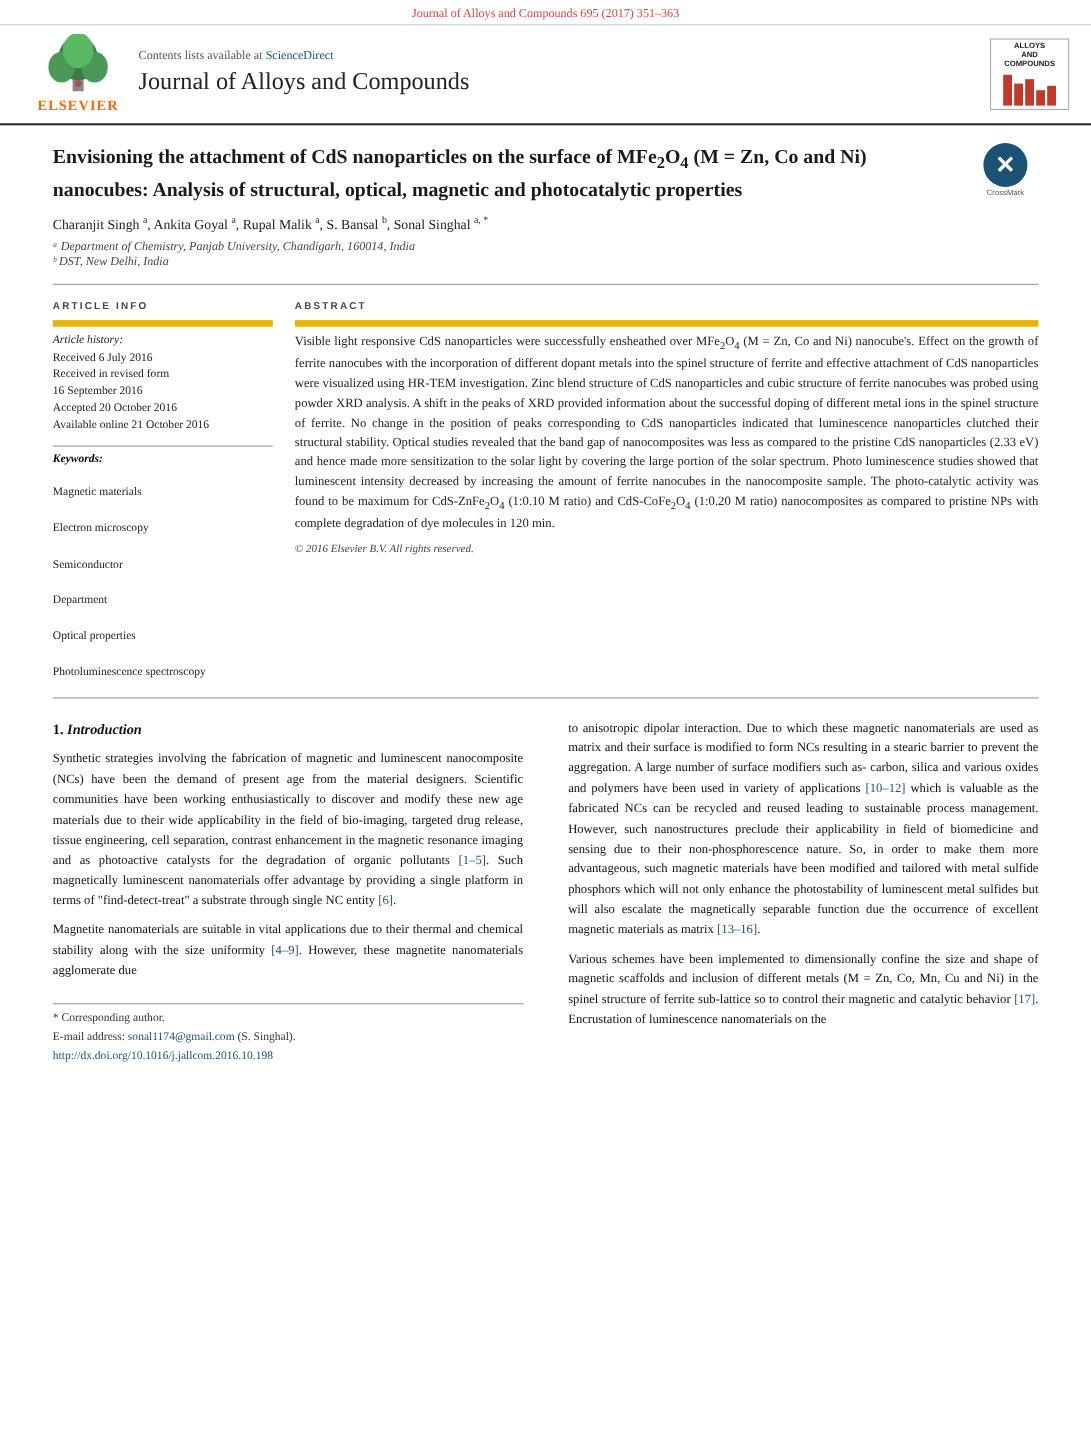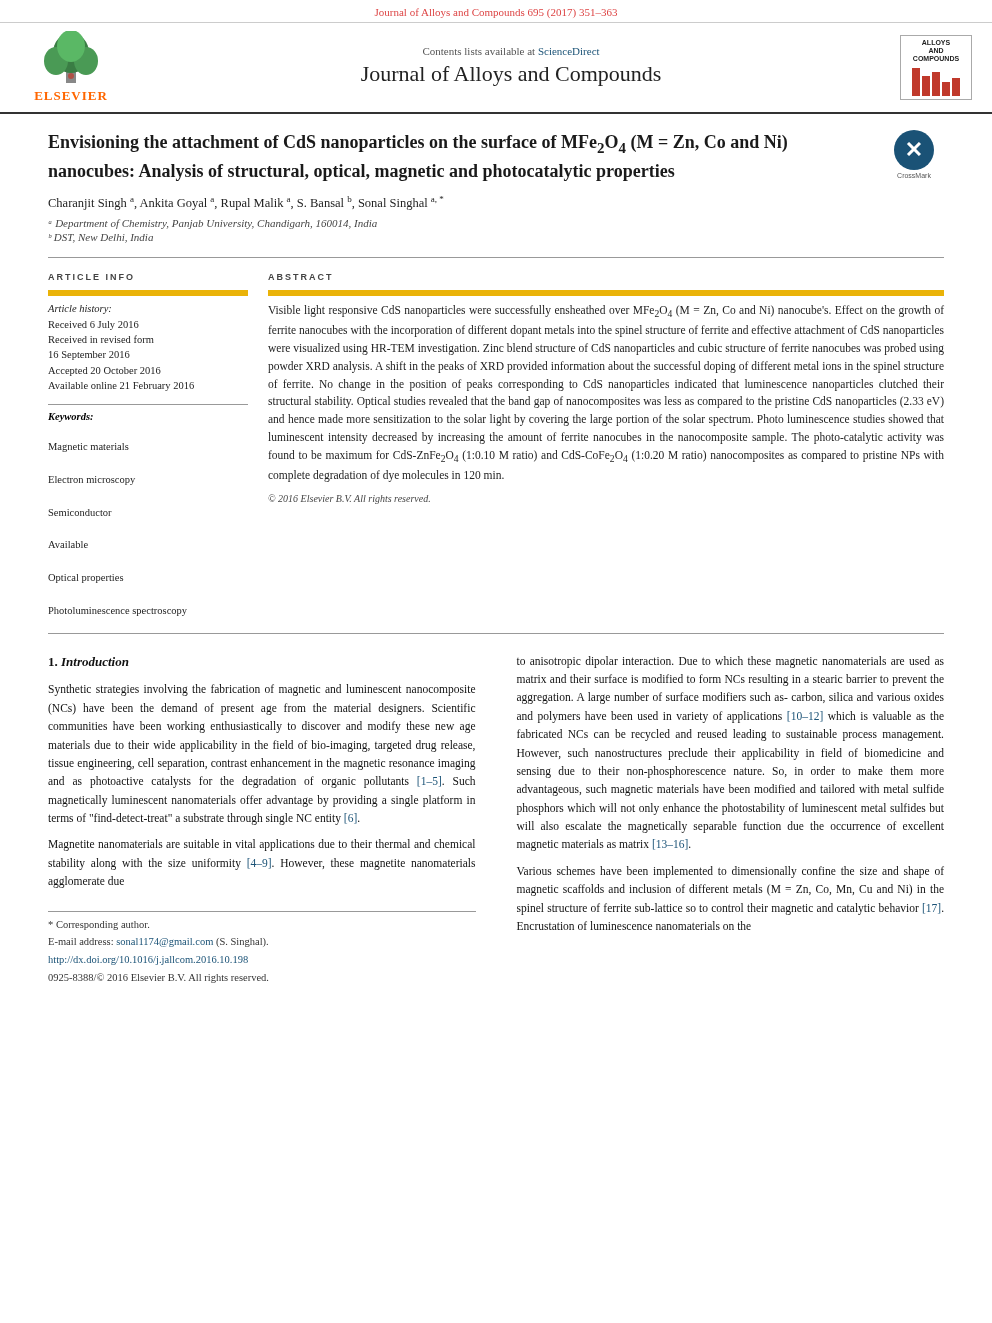--- a/index.html
+++ b/index.html
@@ -34,21 +34,20 @@
     .elsevier-logo .elsevier-text {
       color: #f60;
       font-size: 13px;
       font-weight: bold;
       letter-spacing: 1px;
       margin-top: 2px;
       font-family: Liberation Serif, serif;
     }
     .journal-center {
       flex: 1;
-      text-align: center;
     }
     .journal-center .scidir-line {
       font-size: 11px;
       color: #555;
       margin-bottom: 4px;
     }
     .journal-center .scidir-link {
       color: #1a5276;
       text-decoration: none;
     }
@@ -328,28 +327,28 @@
 
   <div class="two-col">
 
     <div class="col-left">
       <div class="section-label">ARTICLE INFO</div>
       <div class="article-history-block">
         <div class="history-item"><em>Article history:</em></div>
         <div class="history-item">Received 6 July 2016</div>
         <div class="history-item">Received in revised form<br>16 September 2016</div>
         <div class="history-item">Accepted 20 October 2016</div>
-        <div class="history-item">Available online 21 February 2016</div>
+        <div class="history-item">Available online 21 October 2016</div>
       </div>
       <div class="keywords-block">
         <div class="keywords-label">Keywords:</div>
         <div class="keyword-item">Magnetic materials</div>
         <div class="keyword-item">Electron microscopy</div>
         <div class="keyword-item">Semiconductor</div>
-        <div class="keyword-item">Available</div>
+        <div class="keyword-item">Department</div>
         <div class="keyword-item">Optical properties</div>
         <div class="keyword-item">Photoluminescence spectroscopy</div>
       </div>
     </div>
 
     <div class="col-right">
       <div class="section-label">ABSTRACT</div>
       <div class="article-history-block">
         <div class="abstract-text">
           Visible light responsive CdS nanoparticles were successfully ensheathed over MFe<sub>2</sub>O<sub>4</sub> (M = Zn, Co and Ni) nanocube's. Effect on the growth of ferrite nanocubes with the incorporation of different dopant metals into the spinel structure of ferrite and effective attachment of CdS nanoparticles were visualized using HR-TEM investigation. Zinc blend structure of CdS nanoparticles and cubic structure of ferrite nanocubes was probed using powder XRD analysis. A shift in the peaks of XRD provided information about the successful doping of different metal ions in the spinel structure of ferrite. No change in the position of peaks corresponding to CdS nanoparticles indicated that luminescence nanoparticles clutched their structural stability. Optical studies revealed that the band gap of nanocomposites was less as compared to the pristine CdS nanoparticles (2.33 eV) and hence made more sensitization to the solar light by covering the large portion of the solar spectrum. Photo luminescence studies showed that luminescent intensity decreased by increasing the amount of ferrite nanocubes in the nanocomposite sample. The photo-catalytic activity was found to be maximum for CdS-ZnFe<sub>2</sub>O<sub>4</sub> (1:0.10 M ratio) and CdS-CoFe<sub>2</sub>O<sub>4</sub> (1:0.20 M ratio) nanocomposites as compared to pristine NPs with complete degradation of dye molecules in 120 min.
@@ -379,21 +378,20 @@
           <span>* Corresponding author.</span>
         </div>
         <div class="footnote-item">
           <span>E-mail address:</span>
           <a class="inline-link" href="#">sonal1174@gmail.com</a>
           <span>(S. Singhal).</span>
         </div>
         <div class="footnote-item">
           <a class="inline-link" href="#">http://dx.doi.org/10.1016/j.jallcom.2016.10.198</a>
         </div>
-        <div class="footnote-item">0925-8388/© 2016 Elsevier B.V. All rights reserved.</div>
       </div>
     </div>
 
     <div class="body-col">
       <div class="body-para">
         to anisotropic dipolar interaction. Due to which these magnetic nanomaterials are used as matrix and their surface is modified to form NCs resulting in a stearic barrier to prevent the aggregation. A large number of surface modifiers such as- carbon, silica and various oxides and polymers have been used in variety of applications <a class="inline-link" href="#">[10–12]</a> which is valuable as the fabricated NCs can be recycled and reused leading to sustainable process management. However, such nanostructures preclude their applicability in field of biomedicine and sensing due to their non-phosphorescence nature. So, in order to make them more advantageous, such magnetic materials have been modified and tailored with metal sulfide phosphors which will not only enhance the photostability of luminescent metal sulfides but will also escalate the magnetically separable function due the occurrence of excellent magnetic materials as matrix <a class="inline-link" href="#">[13–16]</a>.
       </div>
       <div class="body-para">
         Various schemes have been implemented to dimensionally confine the size and shape of magnetic scaffolds and inclusion of different metals (M = Zn, Co, Mn, Cu and Ni) in the spinel structure of ferrite sub-lattice so to control their magnetic and catalytic behavior <a class="inline-link" href="#">[17]</a>. Encrustation of luminescence nanomaterials on the
       </div>

